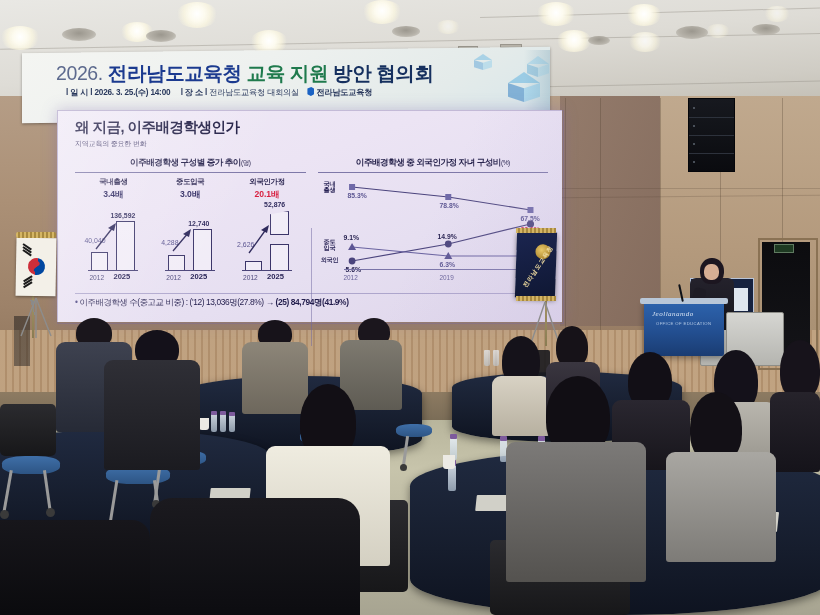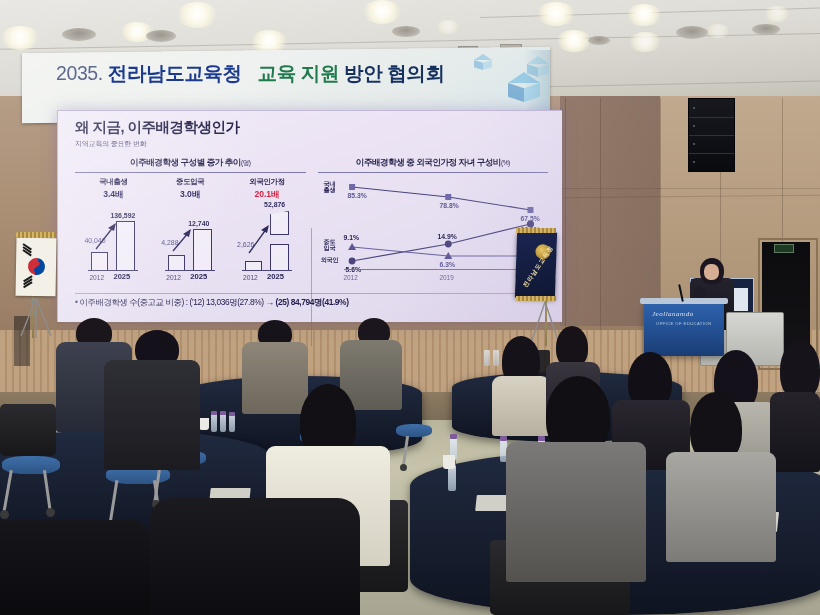--- a/index.html
+++ b/index.html
@@ -38,21 +38,21 @@
 
   
   .banner{position:absolute;left:22px;top:50px;width:528px;height:70px;
     background:linear-gradient(150deg,#f4f5f2 0%,#eef1ef 40%,#e4ebea 75%,#d7e6ea 100%);
     box-shadow:0 1px 3px rgba(0,0,0,.35);overflow:hidden;transform:skewY(-.7deg);}
   .banner-inner{transform:skewY(.7deg);position:relative;width:100%;height:100%;}
   .b-title{position:absolute;left:34px;top:10px;white-space:nowrap;
     font-size:19.5px;font-weight:700;letter-spacing:-.4px;}
   .b-y{color:#5d6a8e;font-weight:400;}
   .b-blue{color:#1b3a8f;}
-  .b-green{color:#1f7a4d;margin-left:11px;}
+  .b-green{color:#1f7a4d;}
   .b-dark{color:#16305f;}
   .b-sub{position:absolute;left:44px;top:37px;white-space:nowrap;font-size:8.2px;color:#2b3a5e;letter-spacing:-.2px;}
   .b-sub b{font-weight:700;}
   .b-logo-mark{display:inline-block;width:7px;height:9px;background:#1b63c4;
     clip-path:polygon(0 18%,55% 0,100% 20%,100% 78%,50% 100%,0 80%);vertical-align:-1px;margin-right:2px;}
   .cube{position:absolute;}
   .cube i{position:absolute;display:block;}
   .banner-fold{position:absolute;right:0;top:0;width:26px;height:100%;
     background:linear-gradient(90deg,rgba(160,190,200,0) 0%,rgba(120,160,180,.35) 100%);}
 
@@ -231,24 +231,33 @@
   <div class="doorframe" style="left:758px;top:238px;width:56px;height:128px;"></div>
   <div class="exit" style="left:774px;top:244px;width:18px;height:7px;"></div>
   <div class="sign" style="left:690px;top:278px;width:62px;height:36px;"></div>
   <div class="sign-in" style="left:694px;top:288px;width:54px;height:23px;"></div>
   <div class="cabinet" style="left:700px;top:316px;width:72px;height:48px;"></div>
   <div class="doorway" style="left:14px;top:316px;width:16px;height:50px;opacity:.45;"></div>
 
   <div class="banner">
     <div class="banner-inner">
       <div class="b-title">
-        <span class="b-y">2035.</span>
+        <span class="b-y">2026.</span>
         <span class="b-blue">전라남도교육청</span>
         <span class="b-green">교육 지원</span>
         <span class="b-dark">방안 협의회</span>
+      </div>
+      <div class="b-sub">
+        <b>l 일 시 l</b>
+        <b>2026. 3. 25.(수) 14:00</b>
+        &nbsp;&nbsp;&nbsp;
+        <b>l 장 소 l</b>
+        <span>전라남도교육청 대회의실</span>
+        &nbsp;&nbsp;
+        <span class="b-logo-mark"></span><b>전라남도교육청</b>
       </div>
 
       <div class="cube" style="left:452px;top:4px;">
         <i style="width:0;height:0;border-left:9px solid transparent;border-right:9px solid transparent;border-bottom:6px solid rgba(120,190,225,.55);left:0;top:0;"></i>
         <i style="width:9px;height:10px;background:rgba(95,165,215,.5);left:0;top:6px;clip-path:polygon(0 0,100% 28%,100% 100%,0 72%);"></i>
         <i style="width:9px;height:10px;background:rgba(140,205,235,.45);left:9px;top:6px;clip-path:polygon(0 28%,100% 0,100% 72%,0 100%);"></i>
       </div>
       <div class="cube" style="left:486px;top:22px;">
         <i style="width:0;height:0;border-left:16px solid transparent;border-right:16px solid transparent;border-bottom:11px solid rgba(110,185,225,.6);left:0;top:0;"></i>
         <i style="width:16px;height:19px;background:rgba(70,140,200,.6);left:0;top:11px;clip-path:polygon(0 0,100% 28%,100% 100%,0 72%);"></i>

